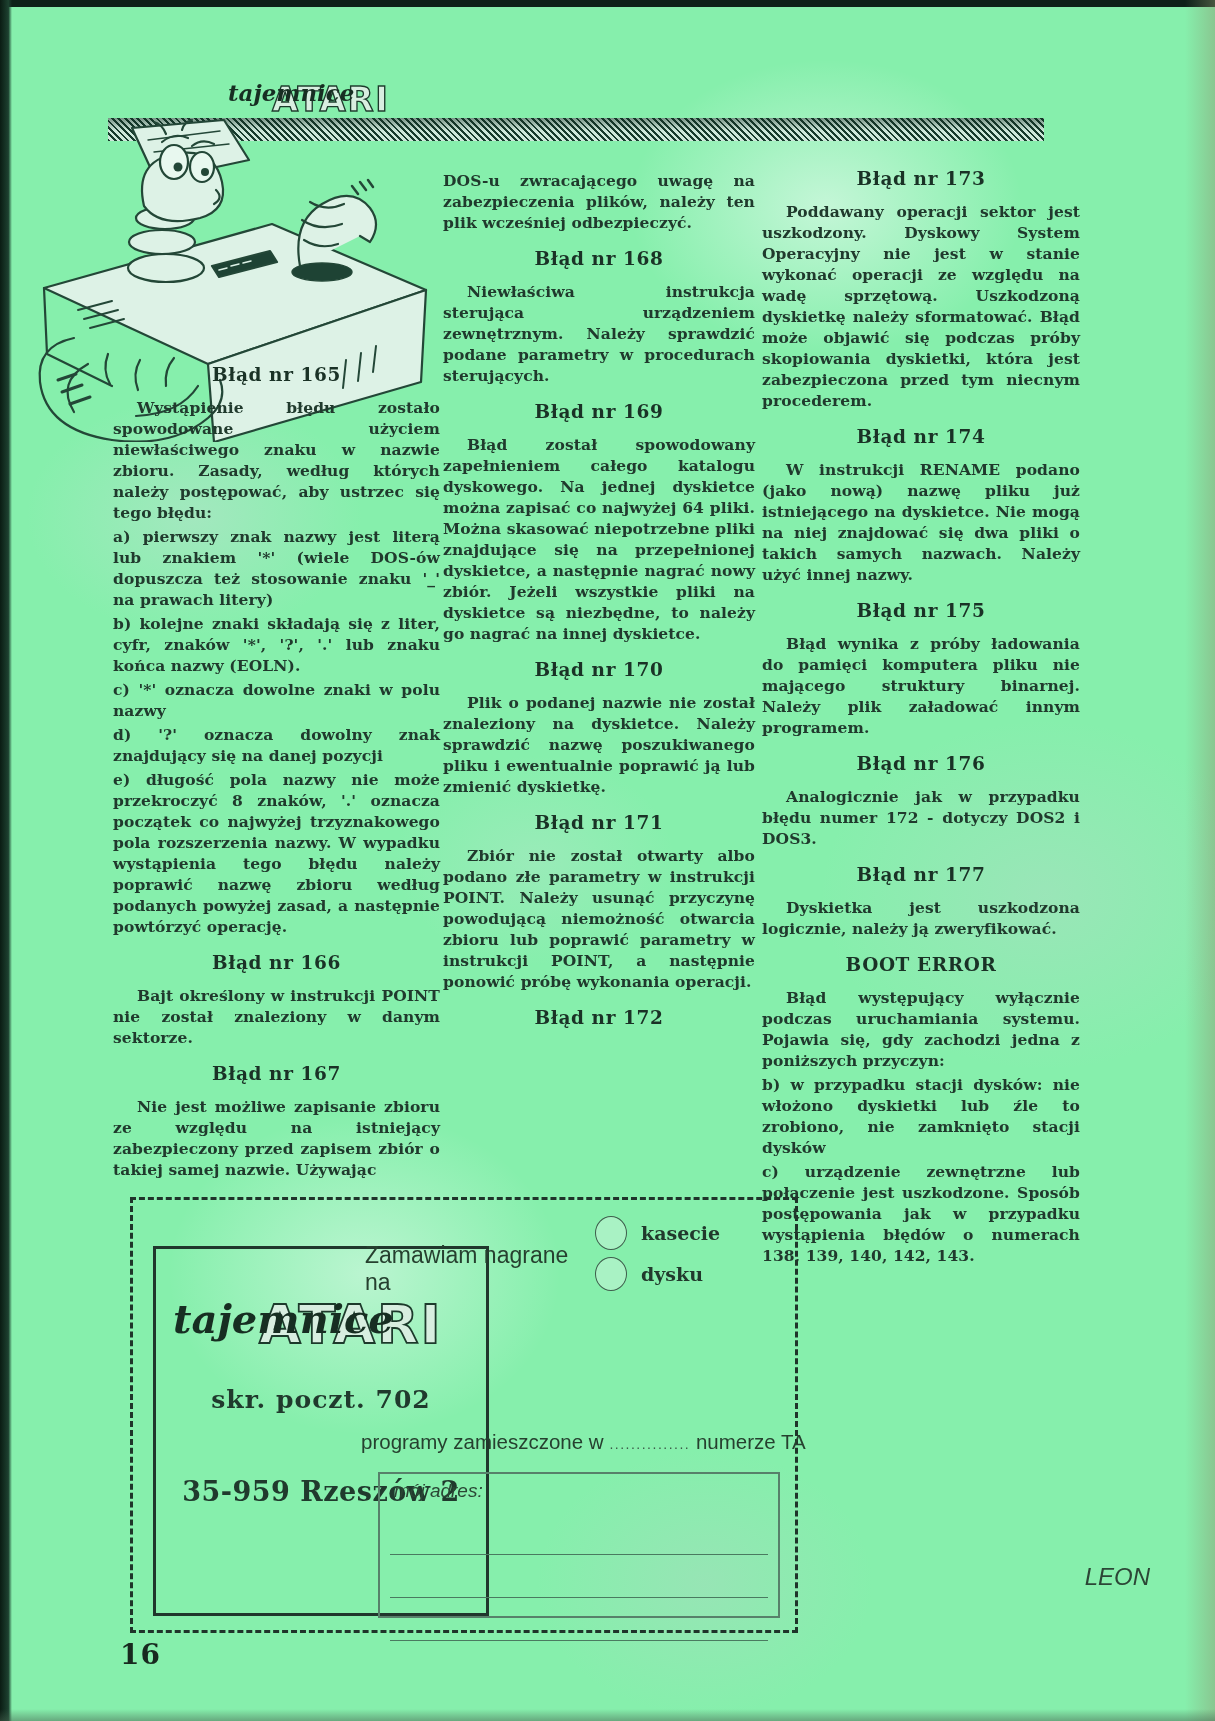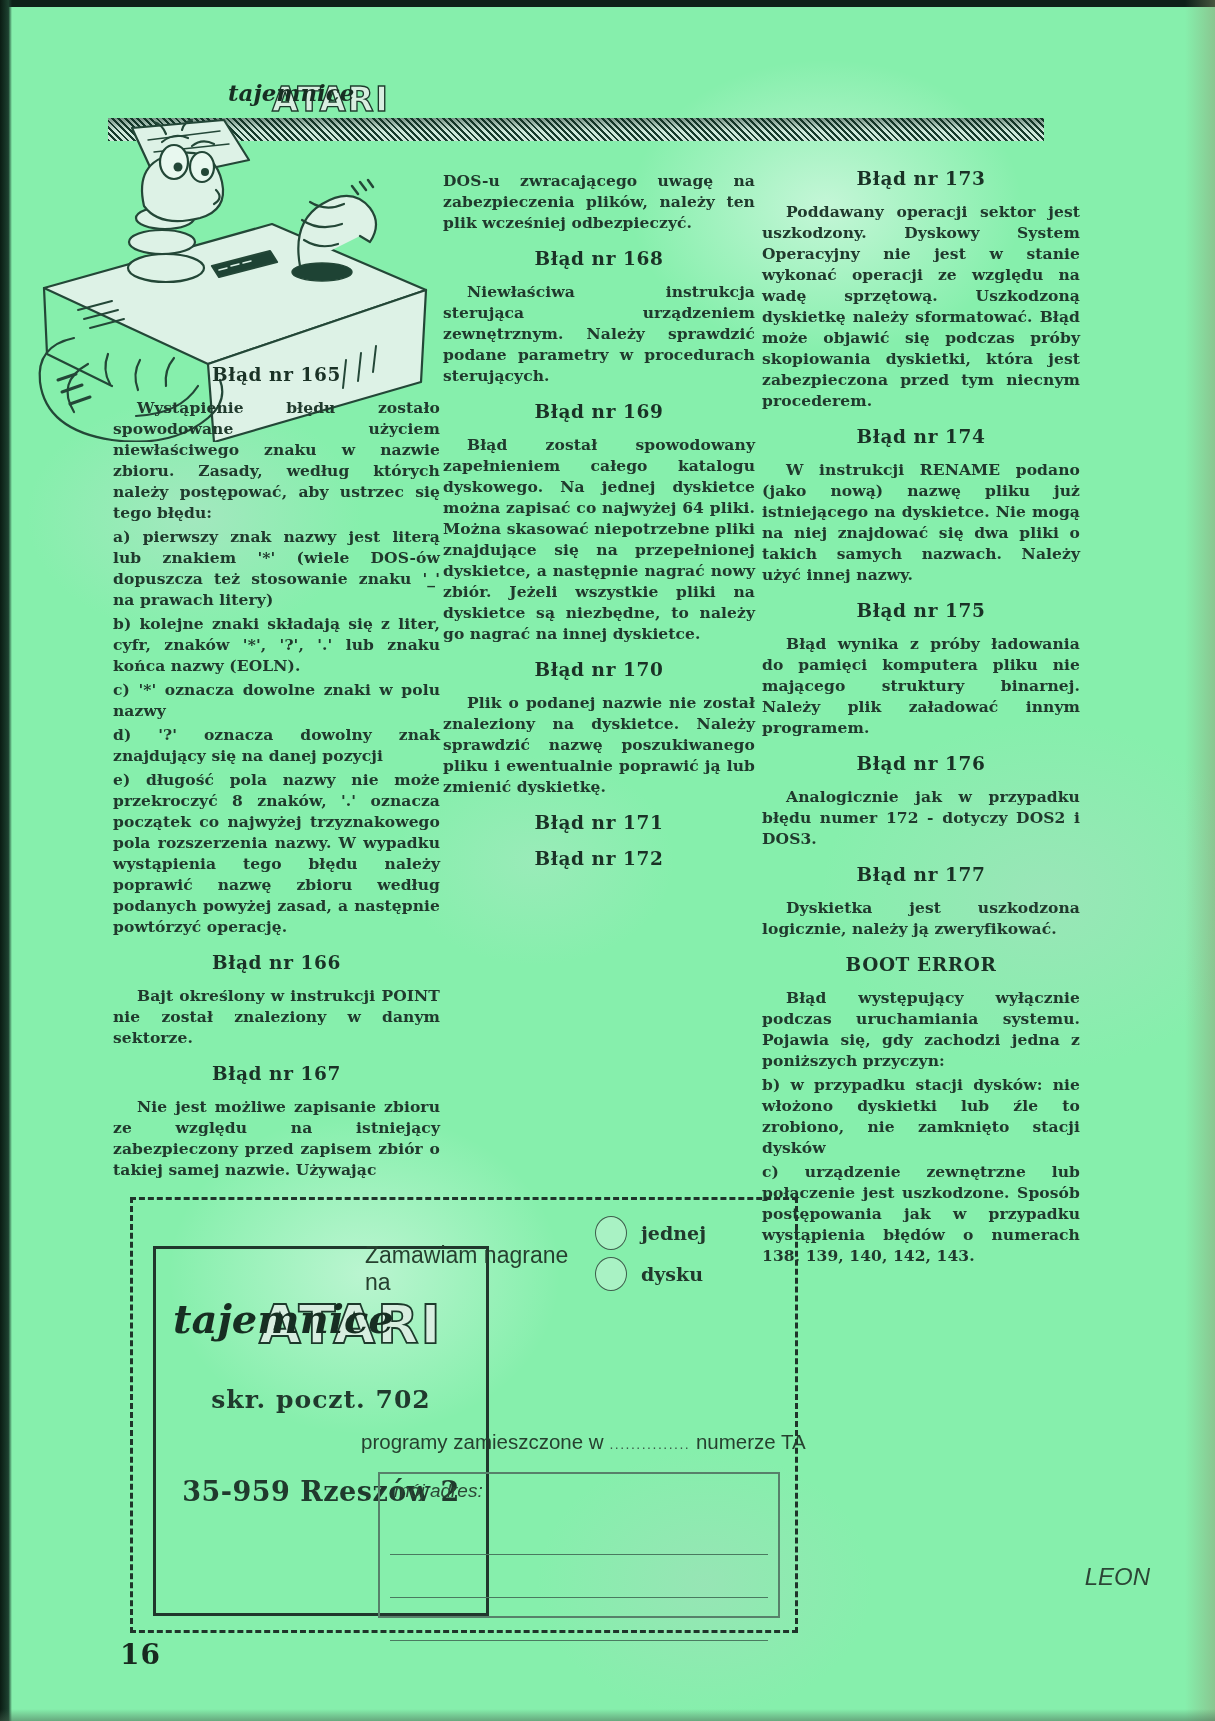--- a/index.html
+++ b/index.html
@@ -172,20 +172,21 @@
     </div>
   <div class="col col2">
       <p class="body-para noindent">DOS-u zwracającego uwagę na zabezpieczenia plików, należy ten plik wcześniej odbezpieczyć.</p>
       <h3 class="err-heading">Błąd nr 168</h3>
       <p class="body-para">Niewłaściwa instrukcja sterująca urządzeniem zewnętrznym. Należy sprawdzić podane parametry w procedurach sterujących.</p>
       <h3 class="err-heading">Błąd nr 169</h3>
       <p class="body-para">Błąd został spowodowany zapełnieniem całego katalogu dyskowego. Na jednej dyskietce można zapisać co najwyżej 64 pliki. Można skasować niepotrzebne pliki znajdujące się na przepełnionej dyskietce, a następnie nagrać nowy zbiór. Jeżeli wszystkie pliki na dyskietce są niezbędne, to należy go nagrać na innej dyskietce.</p>
       <h3 class="err-heading">Błąd nr 170</h3>
       <p class="body-para">Plik o podanej nazwie nie został znaleziony na dyskietce. Należy sprawdzić nazwę poszukiwanego pliku i ewentualnie poprawić ją lub zmienić dyskietkę.</p>
       <h3 class="err-heading">Błąd nr 171</h3>
+      <p class="body-para">Zbiór nie został otwarty albo podano złe parametry w instrukcji POINT. Należy usunąć przyczynę powodującą niemożność otwarcia zbioru lub poprawić parametry w instrukcji POINT, a następnie ponowić próbę wykonania operacji.</p>
       <h3 class="err-heading">Błąd nr 172</h3>
     </div>
   <div class="col col3">
       <h3 class="err-heading">Błąd nr 173</h3>
       <p class="body-para">Poddawany operacji sektor jest uszkodzony. Dyskowy System Operacyjny nie jest w stanie wykonać operacji ze względu na wadę sprzętową. Uszkodzoną dyskietkę należy sformatować. Błąd może objawić się podczas próby skopiowania dyskietki, która jest zabezpieczona przed tym niecnym procederem.</p>
       <h3 class="err-heading">Błąd nr 174</h3>
       <p class="body-para">W instrukcji RENAME podano (jako nową) nazwę pliku już istniejącego na dyskietce. Nie mogą na niej znajdować się dwa pliki o takich samych nazwach. Należy użyć innej nazwy.</p>
       <h3 class="err-heading">Błąd nr 175</h3>
       <p class="body-para">Błąd wynika z próby ładowania do pamięci komputera pliku nie mającego struktury binarnej. Należy plik załadować innym programem.</p>
       <h3 class="err-heading">Błąd nr 176</h3>
@@ -205,21 +206,21 @@
         <text x="2" y="70" font-family="DejaVu Serif, serif" font-size="40" font-weight="bold" font-style="italic" fill="#172e22">tajemnice</text>
       </svg>
       <div class="po-box">skr. poczt. 702</div>
       <div class="city">35-959 Rzeszów 2</div>
     </div>
 
     <div class="order-prompt">Zamawiam nagrane na</div>
     <div class="options">
         <div class="opt-row">
           <span class="opt-circle"></span>
-          <span class="opt-label">jednej</span>
+          <span class="opt-label">kasecie</span>
         </div>
         <div class="opt-row">
           <span class="opt-circle"></span>
           <span class="opt-label">dysku</span>
         </div>
       </div>
 
     <div class="programs-line">
       <span>programy zamieszczone w</span>
       <span class="dots">...............</span>

